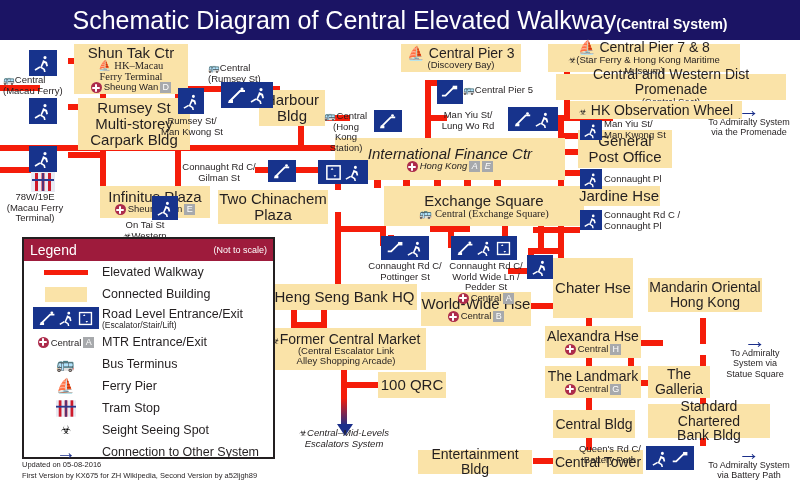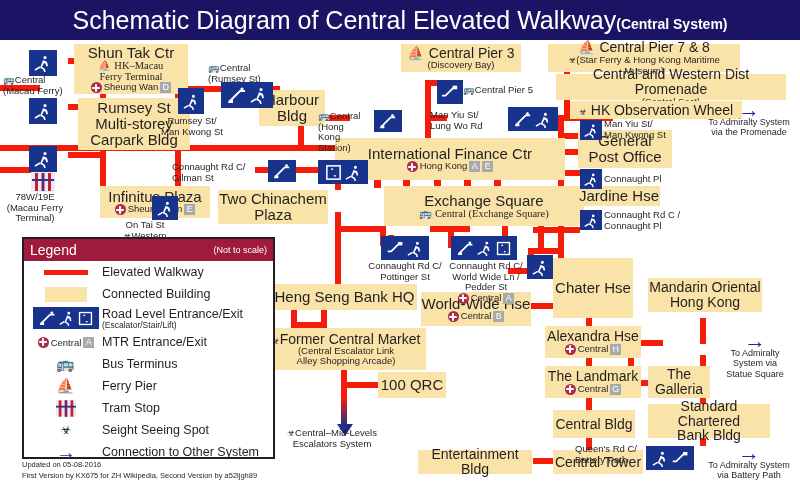--- a/index.html
+++ b/index.html
@@ -20,21 +20,21 @@
       display:flex;flex-direction:column;align-items:center;justify-content:center;
       color:#231f20;text-align:center;line-height:1.05;}
   .bldg .nm{font-size:14px;}
   .bldg .nm.big{font-size:15px;}
   .bldg .sub{font-size:9.5px;margin-top:0px;}
   .bldg .sub2{font-size:10.5px;font-family:Liberation Serif, serif;}
 
   
   .lbl{position:absolute;color:#231f20;font-size:9.5px;line-height:1.12;z-index:5;}
   .lbl.c{text-align:center;}
-  .lbl.r{text-align:left;}
+  .lbl.r{text-align:center;}
 
   
   .ico{position:absolute;background:#17338c;z-index:6;display:flex;align-items:center;
        justify-content:center;gap:1px;padding:0 1px;box-sizing:border-box;}
   .ico svg{display:block;}
 
   
   .mtr{display:inline-flex;align-items:flex-start;gap:2px;font-size:9.5px;color:#231f20;}
   .mtr .logo{width:11px;height:11px;border-radius:50%;background:#ac2b4b;display:inline-block;
      position:relative;}
@@ -209,21 +209,21 @@
 
   <div class="bldg" style="left:556px;top:74px;width:230px;height:26px;">
     <div class="nm">Central and Western Dist Promenade</div>
     <div class="sub">(Central Sect)</div>
   </div>
 
   <div class="bldg" style="left:570px;top:101px;width:172px;height:18px;">
     <div class="nm"><span class="sight">☣</span> <span>HK Observation Wheel</span></div>
   </div>
 
-  <div class="bldg" style="left:335px;top:138px;width:230px;height:42px;">
+  <div class="bldg" style="left:335px;top:138px;width:230px;height:42px;font-style:italic;">
     <div class="nm big">International Finance Ctr</div>
     <div class="mtr">
         <span class="logo"></span>
         <span>Hong Kong</span>
         <span class="ex">A</span>
         <span class="ex">E</span>
       </div>
   </div>
 
   <div class="bldg" style="left:384px;top:186px;width:200px;height:40px;">
@@ -521,21 +521,21 @@
   <div class="lbl c" style="left:442px;top:261px;width:88px;">
     <div>Connaught Rd C/</div>
     <div>World Wide Ln /</div>
     <div>Pedder St</div>
     <div><span class="mtr">
           <span class="logo"></span>
           <span>Central</span>
           <span class="ex">A</span>
         </span></div>
   </div>
-  <div class="lbl c" style="left:276px;top:428px;width:112px;">
+  <div class="lbl c" style="left:288px;top:428px;width:112px;font-style:italic;">
     <div><span class="sight">☣</span><span>Central–Mid-Levels</span></div>
     <div>Escalators System</div>
   </div>
   <div class="lbl r" style="left:575px;top:444px;width:70px;">
     <div>Queen's Rd C/</div>
     <div>Battery Path</div>
   </div>
 
   <div class="arrowlbl" style="left:700px;top:103px;width:98px;">
     <div class="arrowglyph">→</div>

